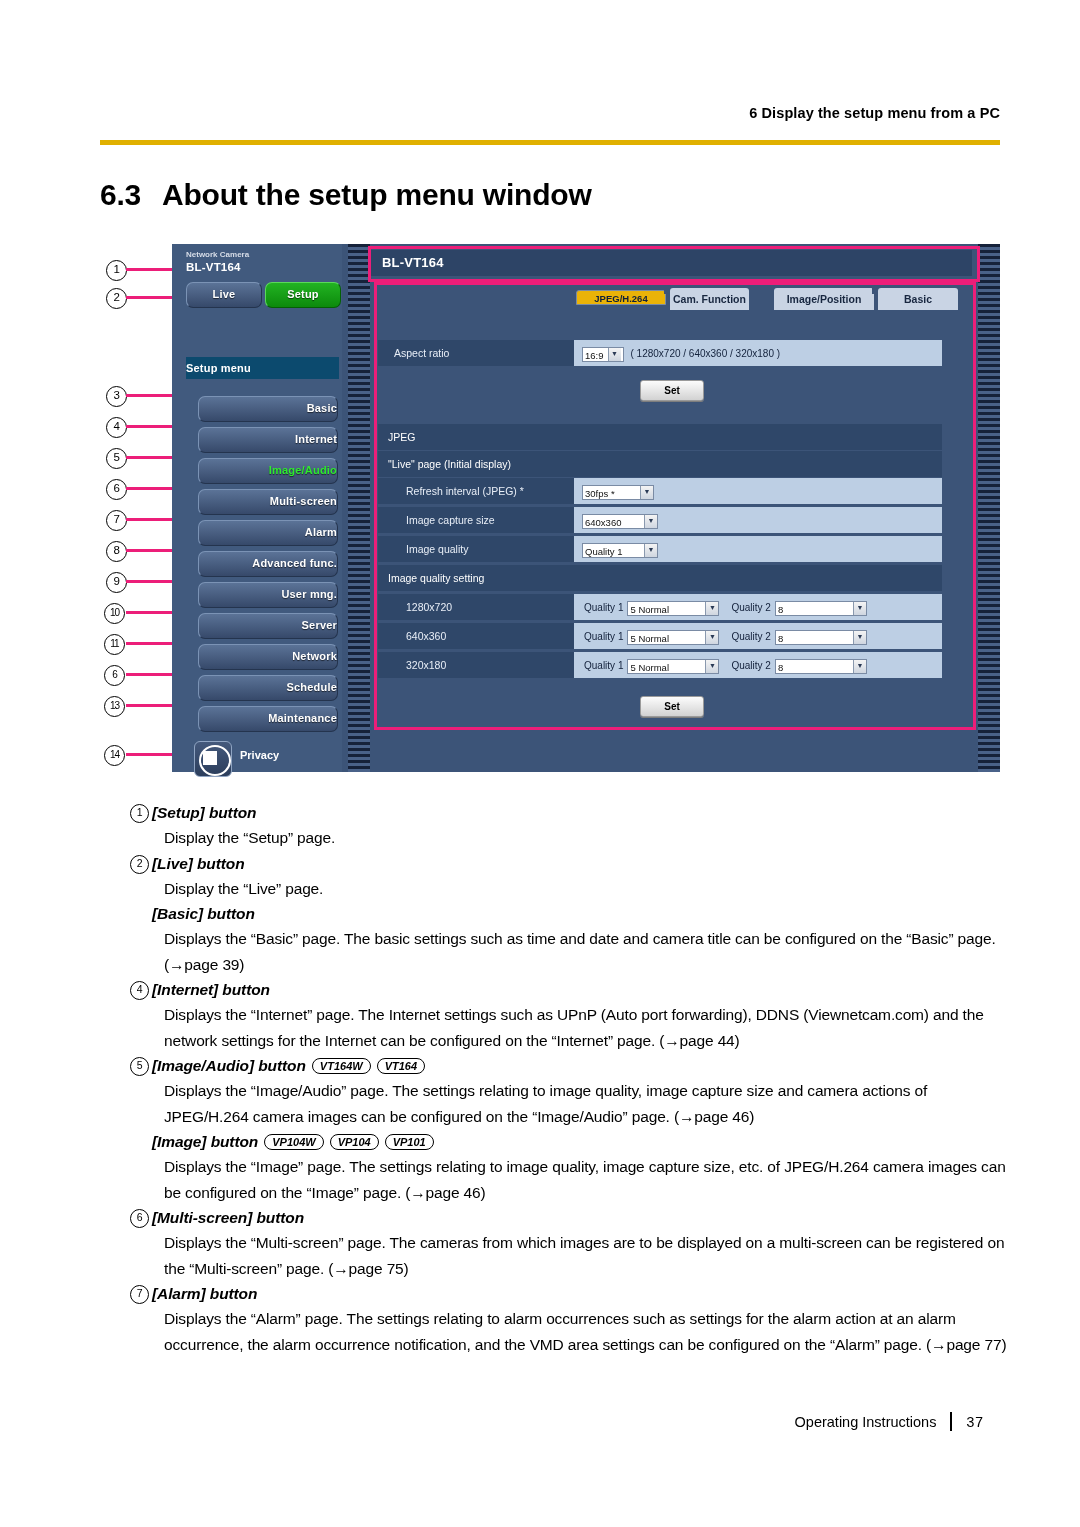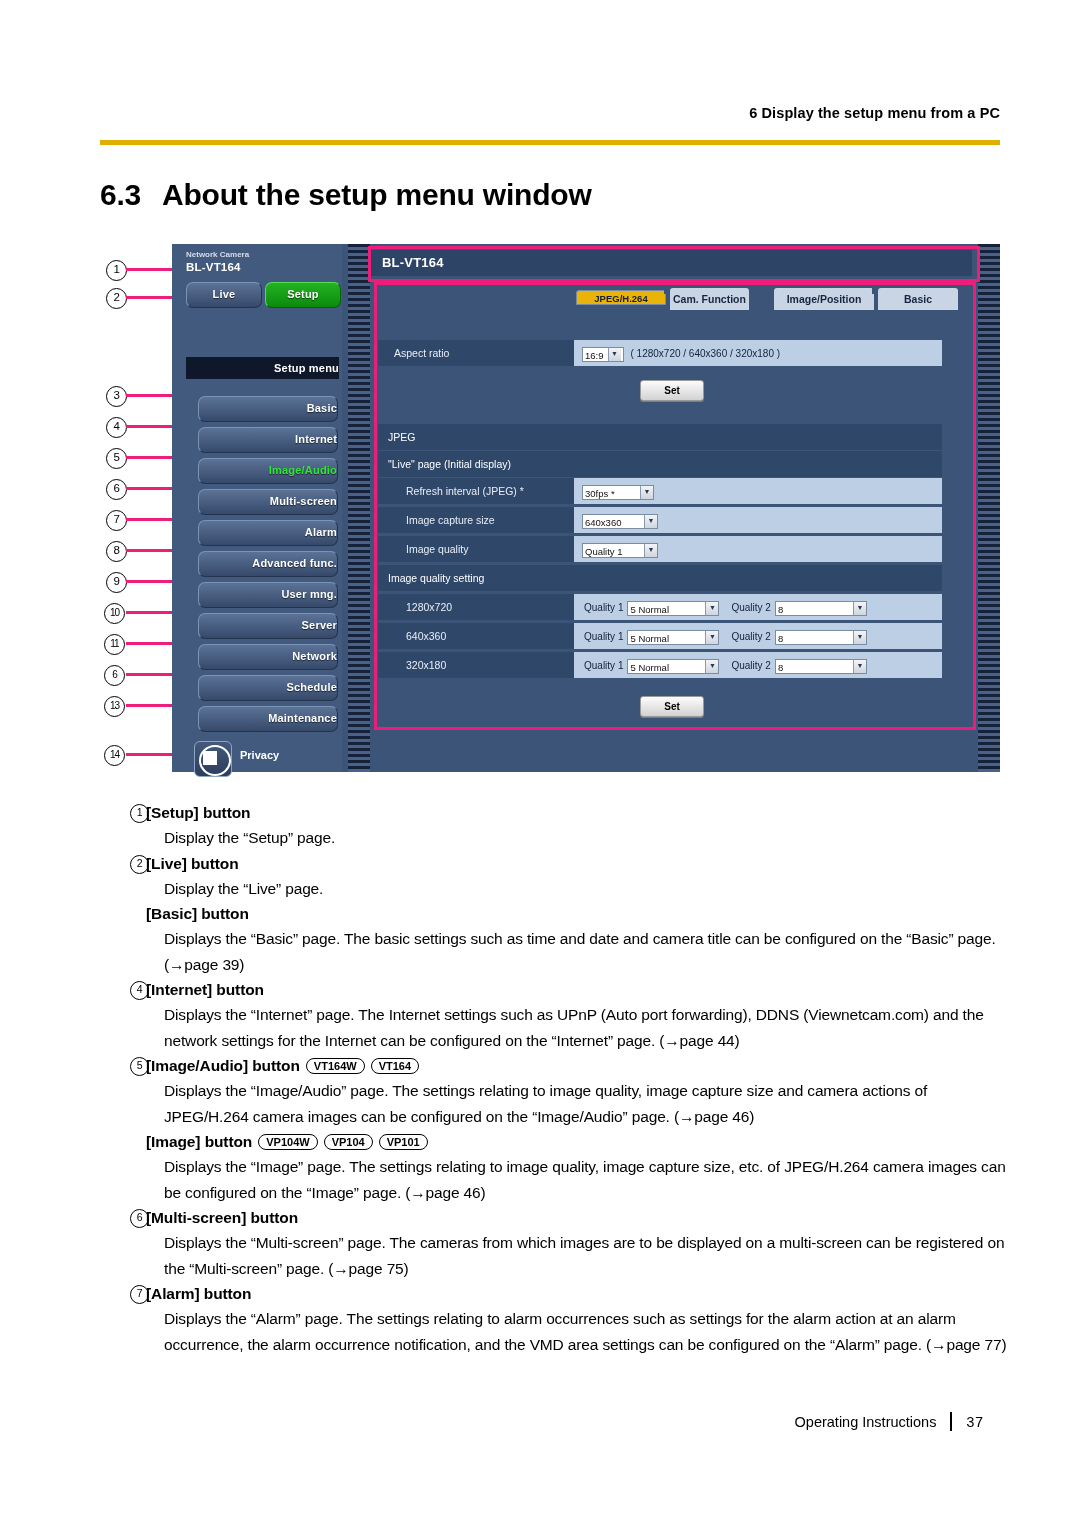--- a/index.html
+++ b/index.html
@@ -62,22 +62,22 @@
     text-shadow:0 1px 1px rgba(0,0,0,.6);
   }
   .btn-live{left:14px;top:38px;width:74px;height:24px;}
   .btn-setup{
     left:93px;top:38px;width:74px;height:24px;
     background:linear-gradient(#22b322,#0c8a0c);
     border:1px solid #5ad85a;border-bottom-color:#046004;border-right-color:#046004;
   }
   .menu-title{
     position:absolute;left:14px;top:113px;width:153px;height:22px;
-    background:#0f172a;color:#fff;font-size:11px;font-weight:bold;
-    text-align:right;line-height:22px;letter-spacing:.2px;
+    background:#0c4a6e;color:#fff;font-size:11px;font-weight:bold;
+    text-align:left;line-height:22px;letter-spacing:.2px;
   }
   .mbtn{left:26px;width:138px;height:24px;text-align:right;}
   .mbtn.active{color:#2eea2e;}
 
   .privacy-icon{
     position:absolute;left:22px;top:497px;width:36px;height:34px;
     background:linear-gradient(#44597c,#2c3e5c);
     border:1px solid #8fa4c2;border-radius:6px;
   }
   .privacy-icon .glyph{
@@ -154,22 +154,23 @@
   .hl{position:absolute;border:3px solid #ec1e79;}
 
   
   .body{position:absolute;left:130px;top:800px;width:880px;}
   .item{position:relative;margin-bottom:0;}
   .bullet{
     position:absolute;left:0;top:2px;width:17px;height:17px;border:1.3px solid #000;
     border-radius:50%;font-size:10.5px;line-height:15px;text-align:center;letter-spacing:-.5px;
   }
   .head{
-    margin-left:16px;font-size:15.5px;font-weight:bold;line-height:25px;
+    margin-left:22px;font-size:15.5px;font-weight:bold;line-height:25px;
     letter-spacing:-.1px;
+    font-style:italic;
   }
   .desc{
     margin-left:34px;font-size:15.5px;line-height:25.5px;letter-spacing:-.15px;
   }
   .model{
     display:inline-block;border:1.4px solid #000;border-radius:10px;
     padding:0 7px;font-size:11px;font-weight:bold;line-height:14px;
     margin-left:6px;vertical-align:1.5px;letter-spacing:0;
   }
 

